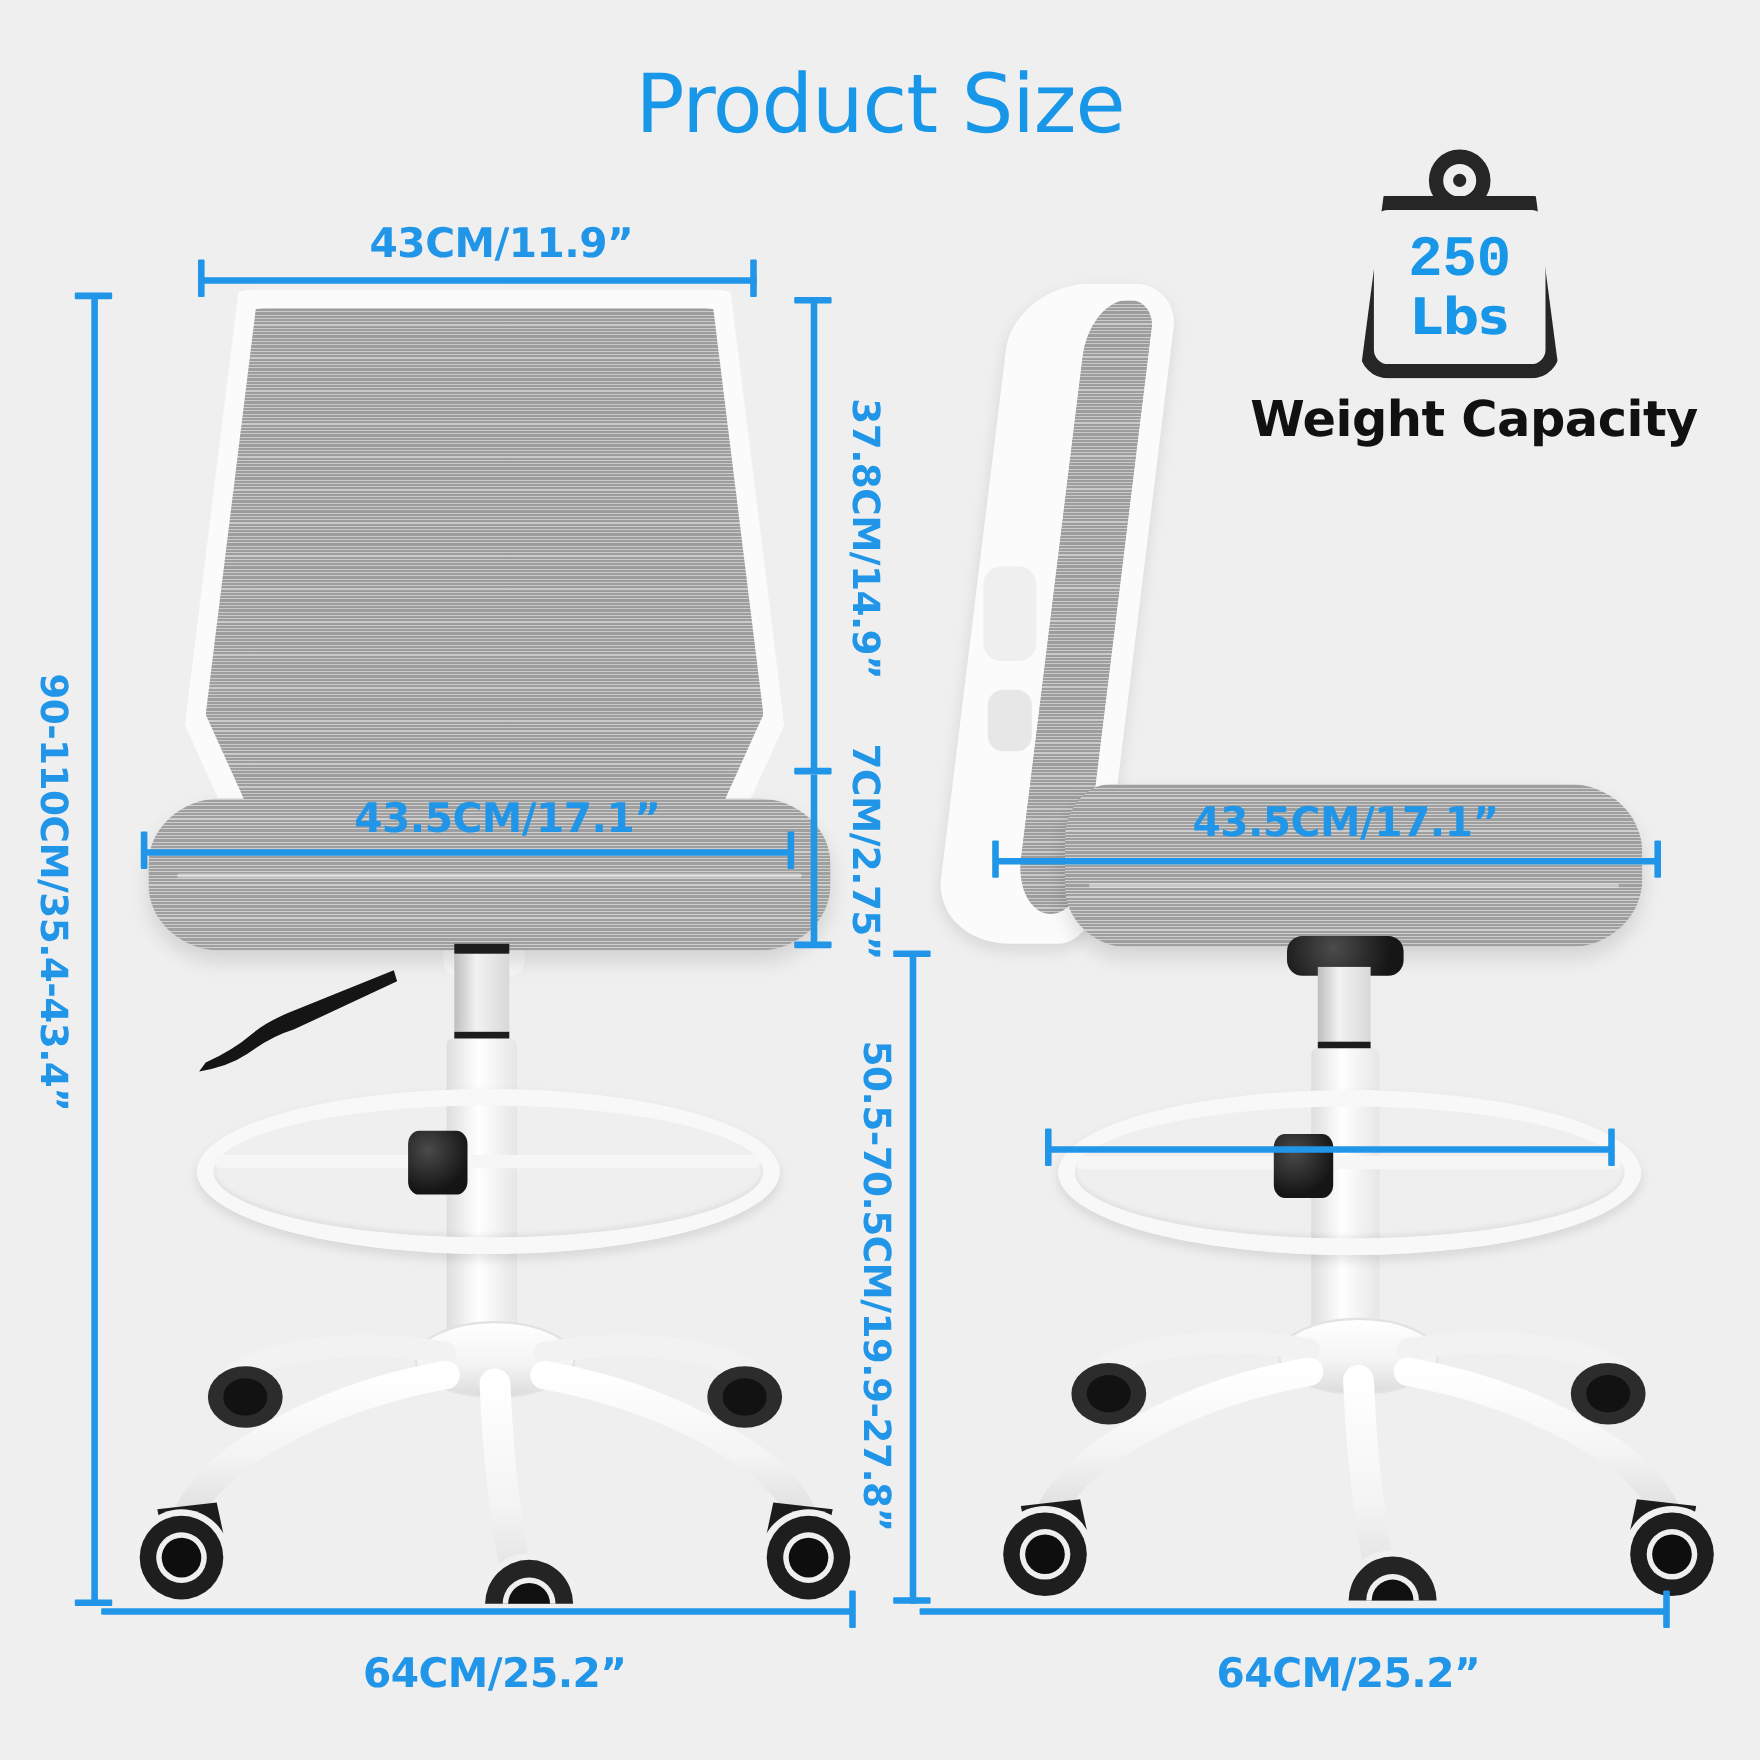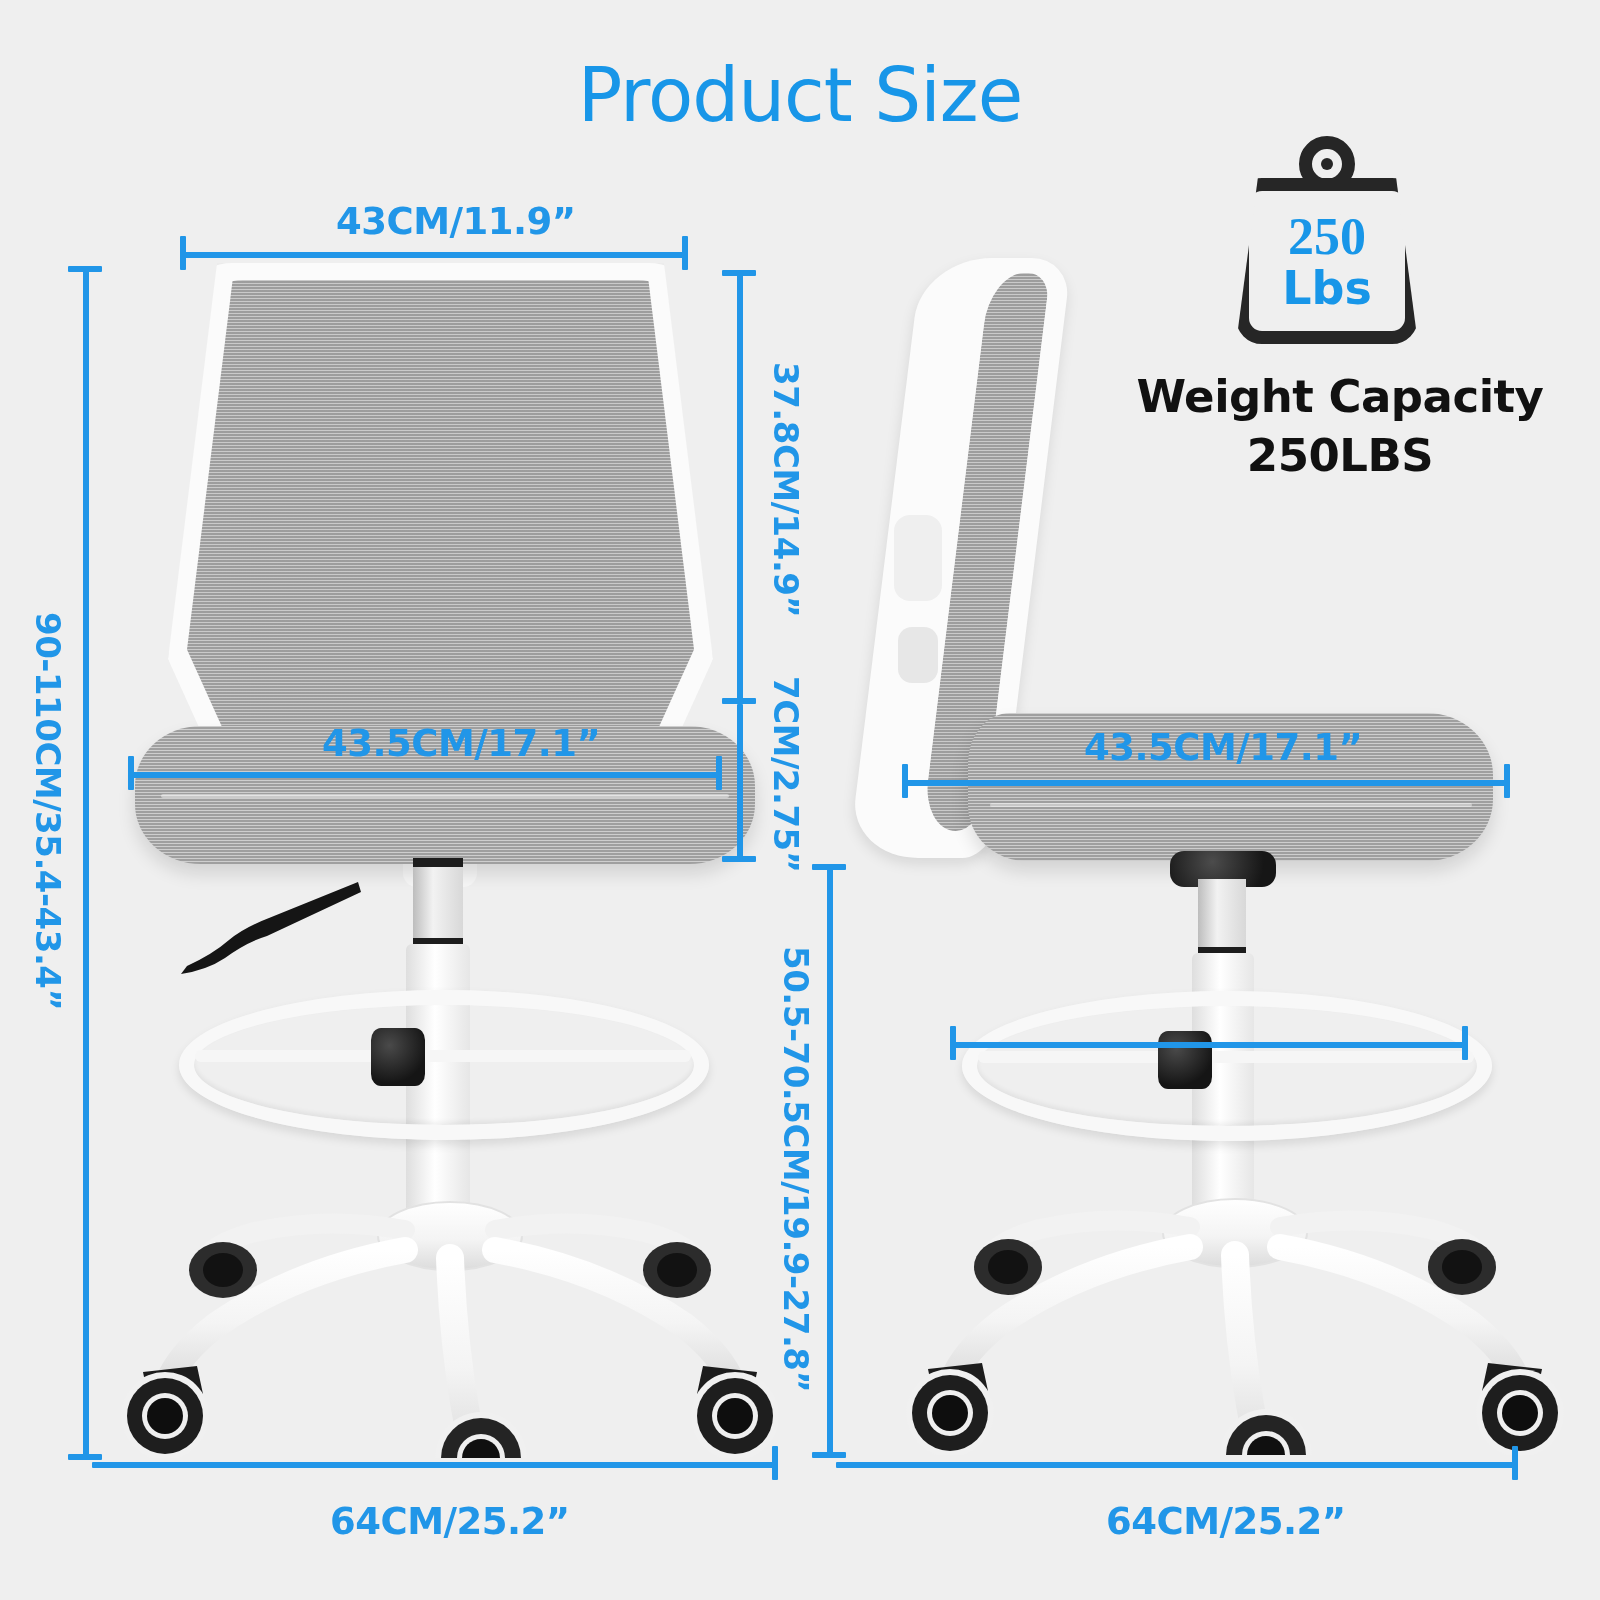--- a/index.html
+++ b/index.html
@@ -53,24 +53,24 @@
     border-radius:26px;
     box-sizing:border-box;
     clip-path:polygon(12% 0,88% 0,100% 100%,0% 100%);
     background:#efefef;
   }
   #weight-badge .body-inner{
     position:absolute;left:4px;top:42px;width:182px;height:166px;
     display:flex;flex-direction:column;align-items:center;justify-content:center;
     line-height:1.0;
   }
-  .wb-num{color:#1896e8;font-size:52px;font-weight:700;font-family:Liberation Serif, serif;}
+  .wb-num{color:#1896e8;font-size:52px;font-weight:700;font-family:Liberation Mono, monospace;}
   .wb-unit{color:#1896e8;font-size:46px;font-weight:700;font-family:"DejaVu Sans", sans-serif;margin-top:2px;}
 
-  #weight-text{position:absolute;left:1130px;top:368px;width:420px;text-align:center;}
+  #weight-text{position:absolute;left:1130px;top:352px;width:420px;text-align:center;}
   #weight-text div{
     color:#111;font-size:45px;font-weight:700;line-height:1.30;
     font-family:"DejaVu Sans", sans-serif;letter-spacing:-0.5px;
   }
 
   
   .chair{position:absolute;}
 
   
   .mesh{
@@ -213,21 +213,20 @@
     <div class="ring-dot"></div>
     <div class="body"></div>
     <div class="body-inner">
       <span class="wb-num">250</span>
       <span class="wb-unit">Lbs</span>
     </div>
   </div>
 
   <div id="weight-text">
     <div>Weight Capacity</div>
-    <div>250LBS</div>
   </div>
 
   <div id="front-view" class="chair">
 
     <div id="fv-back-frame"></div>
     <div id="fv-back-mesh" class="mesh"></div>
     <div id="fv-back-neck"></div>
 
     <div id="fv-seat" class="mesh-seat"></div>
     <div id="fv-seat-seam"></div>

